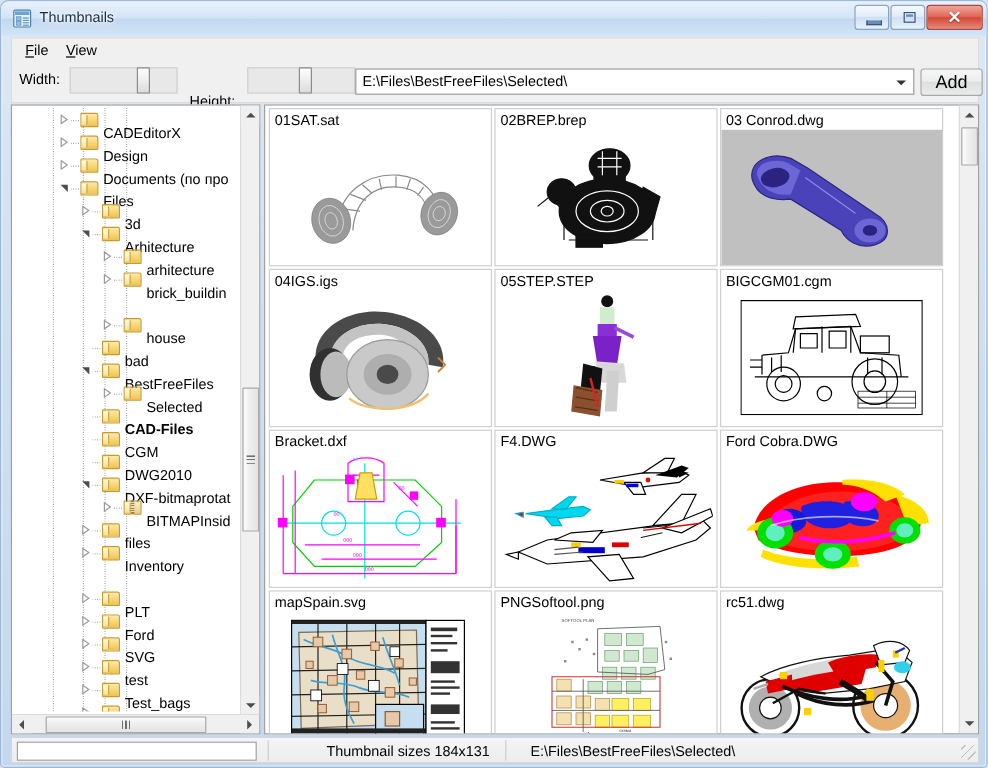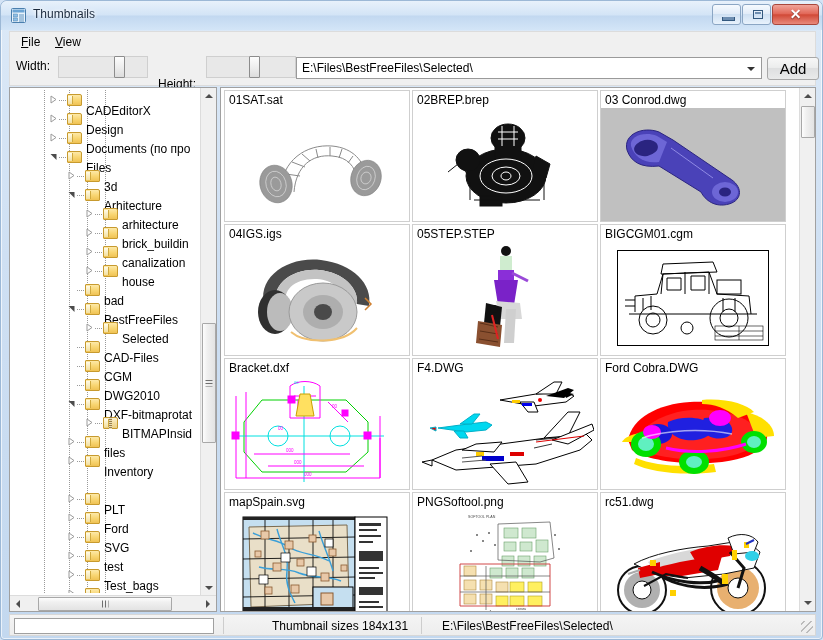--- a/index.html
+++ b/index.html
@@ -413,81 +413,68 @@
               <path d="M2 1 L7 4.5 L2 8 Z" fill="#ffffff" stroke="#9a9a9a" stroke-width="1"></path>
             </svg>
           </span>
           <span class="dotline-h" style="left: 83px; top: 8px; width: 7px;"></span>
           <span class="folder" style="left: 91px;">
             <span class="f-back"></span>
             <span class="f-tab"></span>
           </span>
           <span class="tlabel" style="left: 110px;">brick_buildin</span>
         </div>
-        <div class="trow" style="top: 154px;">
+        <div class="trow" style="top: 173px;">
           <span class="tri-collapsed-o" style="left: 73px;">
             <svg width="9" height="9" viewBox="0 0 9 9">
               <path d="M2 1 L7 4.5 L2 8 Z" fill="#ffffff" stroke="#9a9a9a" stroke-width="1"></path>
             </svg>
           </span>
           <span class="dotline-h" style="left: 83px; top: 8px; width: 7px;"></span>
           <span class="folder" style="left: 91px;">
             <span class="f-back"></span>
             <span class="f-tab"></span>
           </span>
-          <span class="tlabel" style="left: 110px;">canalization</span>
-        </div>
-        <div class="trow" style="top: 173px;">
+          <span class="tlabel" style="left: 110px;">house</span>
+        </div>
+        <div class="trow" style="top: 192px;">
+          <span class="dotline-h" style="left: 65px; top: 8px; width: 7px;"></span>
+          <span class="folder" style="left: 73px;">
+            <span class="f-back"></span>
+            <span class="f-tab"></span>
+          </span>
+          <span class="tlabel" style="left: 92px;">bad</span>
+        </div>
+        <div class="trow" style="top: 211px;">
+          <span class="tri-collapsed-o" style="left: 55px;">
+            <svg width="9" height="9" viewBox="0 0 9 9">
+              <path d="M1.5 2 L7.5 2 L7.5 8 Z" fill="#4c4c4c"></path>
+            </svg>
+          </span>
+          <span class="dotline-h" style="left: 65px; top: 8px; width: 7px;"></span>
+          <span class="folder" style="left: 73px;">
+            <span class="f-back"></span>
+            <span class="f-tab"></span>
+          </span>
+          <span class="tlabel" style="left: 92px;">BestFreeFiles</span>
+        </div>
+        <div class="trow" style="top: 230px;">
           <span class="tri-collapsed-o" style="left: 73px;">
             <svg width="9" height="9" viewBox="0 0 9 9">
               <path d="M2 1 L7 4.5 L2 8 Z" fill="#ffffff" stroke="#9a9a9a" stroke-width="1"></path>
             </svg>
           </span>
           <span class="dotline-h" style="left: 83px; top: 8px; width: 7px;"></span>
           <span class="folder" style="left: 91px;">
             <span class="f-back"></span>
             <span class="f-tab"></span>
           </span>
-          <span class="tlabel" style="left: 110px;">house</span>
-        </div>
-        <div class="trow" style="top: 192px;">
-          <span class="dotline-h" style="left: 65px; top: 8px; width: 7px;"></span>
-          <span class="folder" style="left: 73px;">
-            <span class="f-back"></span>
-            <span class="f-tab"></span>
-          </span>
-          <span class="tlabel" style="left: 92px;">bad</span>
-        </div>
-        <div class="trow" style="top: 211px;">
-          <span class="tri-collapsed-o" style="left: 55px;">
-            <svg width="9" height="9" viewBox="0 0 9 9">
-              <path d="M1.5 2 L7.5 2 L7.5 8 Z" fill="#4c4c4c"></path>
-            </svg>
-          </span>
-          <span class="dotline-h" style="left: 65px; top: 8px; width: 7px;"></span>
-          <span class="folder" style="left: 73px;">
-            <span class="f-back"></span>
-            <span class="f-tab"></span>
-          </span>
-          <span class="tlabel" style="left: 92px;">BestFreeFiles</span>
-        </div>
-        <div class="trow" style="top: 230px;">
-          <span class="tri-collapsed-o" style="left: 73px;">
-            <svg width="9" height="9" viewBox="0 0 9 9">
-              <path d="M2 1 L7 4.5 L2 8 Z" fill="#ffffff" stroke="#9a9a9a" stroke-width="1"></path>
-            </svg>
-          </span>
-          <span class="dotline-h" style="left: 83px; top: 8px; width: 7px;"></span>
-          <span class="folder" style="left: 91px;">
-            <span class="f-back"></span>
-            <span class="f-tab"></span>
-          </span>
           <span class="tlabel" style="left: 110px;">Selected</span>
         </div>
-        <div class="trow" style="top: 249px;">
+        <div class="trow" style="top: 249px; font-weight: bold;">
           <span class="dotline-h" style="left: 65px; top: 8px; width: 7px;"></span>
           <span class="folder" style="left: 73px;">
             <span class="f-back"></span>
             <span class="f-tab"></span>
           </span>
           <span class="tlabel" style="left: 92px;">CAD-Files</span>
         </div>
         <div class="trow" style="top: 268px;">
           <span class="dotline-h" style="left: 65px; top: 8px; width: 7px;"></span>
           <span class="folder" style="left: 73px;">

